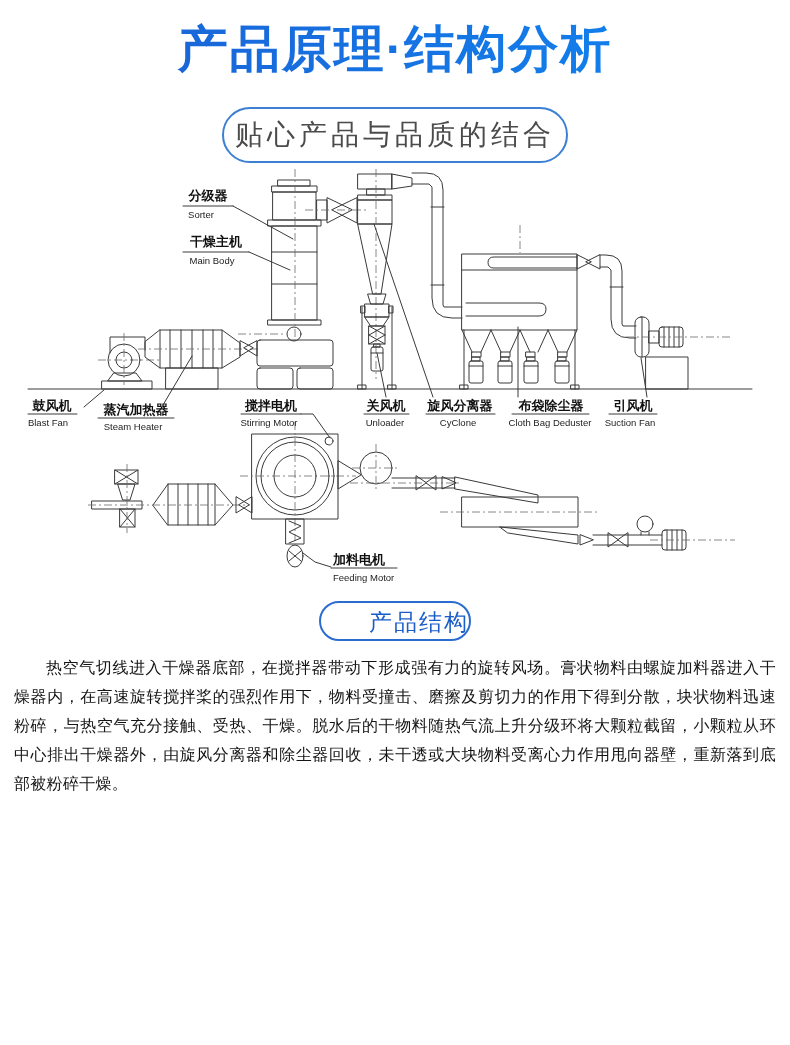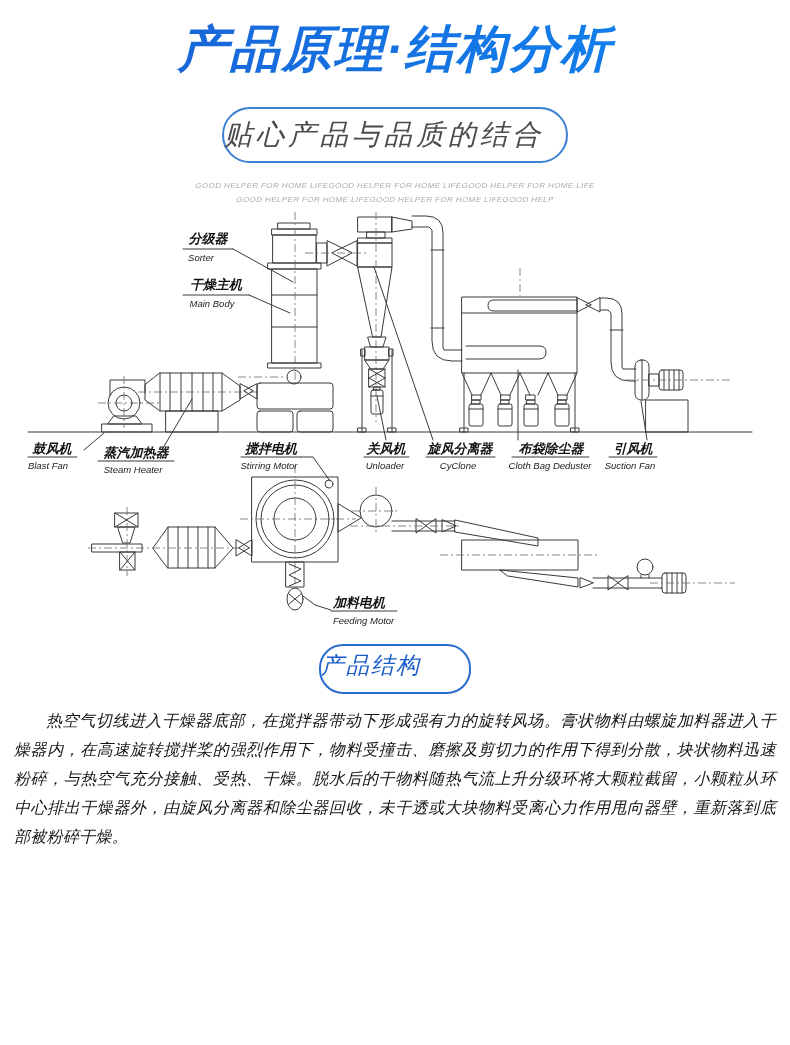--- a/index.html
+++ b/index.html
@@ -2,42 +2,42 @@
 <html><head>
 <meta charset="utf-8">
 <style>
   html,body{margin:0;padding:0;}
   body{
     width:790px;
     background:#ffffff;
     font-family:"Liberation Sans","DejaVu Sans",sans-serif;
     color:#141414;
   }
-  .page{width:790px;overflow:hidden;font-style:italic;}
+  .page{width:790px;overflow:hidden;}
   .main-title{
     margin:16px auto 0;
     text-align:center;
     font-size:50px;
     font-weight:bold;
     letter-spacing:2px;
     background:linear-gradient(92deg,#1c5ed2 0%,#0f87f2 100%);
     -webkit-background-clip:text;
     background-clip:text;
     color:#1473e6;
     -webkit-text-fill-color:transparent;
   }
   .pill{
     box-sizing:border-box;
     margin:24px auto 0;
     width:346px;
     height:56px;
     line-height:52px;
     border:2px solid #3c80d4;
     border-radius:30px;
-    text-align:left;
+    text-align:center;
     font-size:28px;
     color:#4b4b4b;
     letter-spacing:4px;
     font-weight:400;
   }
   .taglines{
     margin-top:16px;
     text-align:center;
     font-size:8px;
     color:#ababab;
@@ -46,25 +46,25 @@
   }
   svg.diagram{display:block;margin-top:4px;}
   .ln{stroke:#3a3a3a;stroke-width:1;fill:none;stroke-linecap:round;stroke-linejoin:round;}
   .dash{stroke:#6a6a6a;stroke-width:.8;fill:none;stroke-dasharray:8 3 2 3;}
   .lbl-cn{font-family:"Liberation Sans","DejaVu Sans",sans-serif;font-size:13px;font-weight:bold;fill:#111;}
   .lbl-en{font-family:"Liberation Sans","DejaVu Sans",sans-serif;font-size:9.5px;fill:#222;}
   .section-pill{
     box-sizing:border-box;
     margin:2px auto 0;
     width:152px;
-    height:50px;
+    height:40px;
     line-height:38px;
     border:2px solid #2b6cd0;
     border-radius:24px;
-    text-align:left;
+    text-align:right;
     font-size:23px;
     color:#1a5dc8;
     letter-spacing:2px;
   }
   .article{
     padding:12px 14px 0 14px;
     font-size:16px;
     line-height:29px;
     text-align:justify;
     letter-spacing:.3px;
@@ -74,24 +74,20 @@
 </style>
 </head>
 <body>
 
 <div class="page">
 
   <div class="main-title">产品原理·结构分析</div>
 
   <div class="pill">贴心产品与品质的结合</div>
 
-  <div class="taglines">
-    <div>GOOD HELPER FOR HOME LIFEGOOD HELPER FOR HOME LIFEGOOD HELPER FOR HOME LIFE</div>
-    <div>GOOD HELPER FOR HOME LIFEGOOD HELPER FOR HOME LIFEGOOD HELP</div>
-  </div>
 
   <svg class="diagram" width="790" height="432" viewBox="0 0 790 432" xmlns="http://www.w3.org/2000/svg">
 
     <g>
 
       <line class="ln" x1="28" y1="222" x2="752" y2="222"></line>
 
       <g>
         <circle class="ln" cx="124" cy="193" r="16"></circle>
         <circle class="ln" cx="124" cy="193" r="8"></circle>

